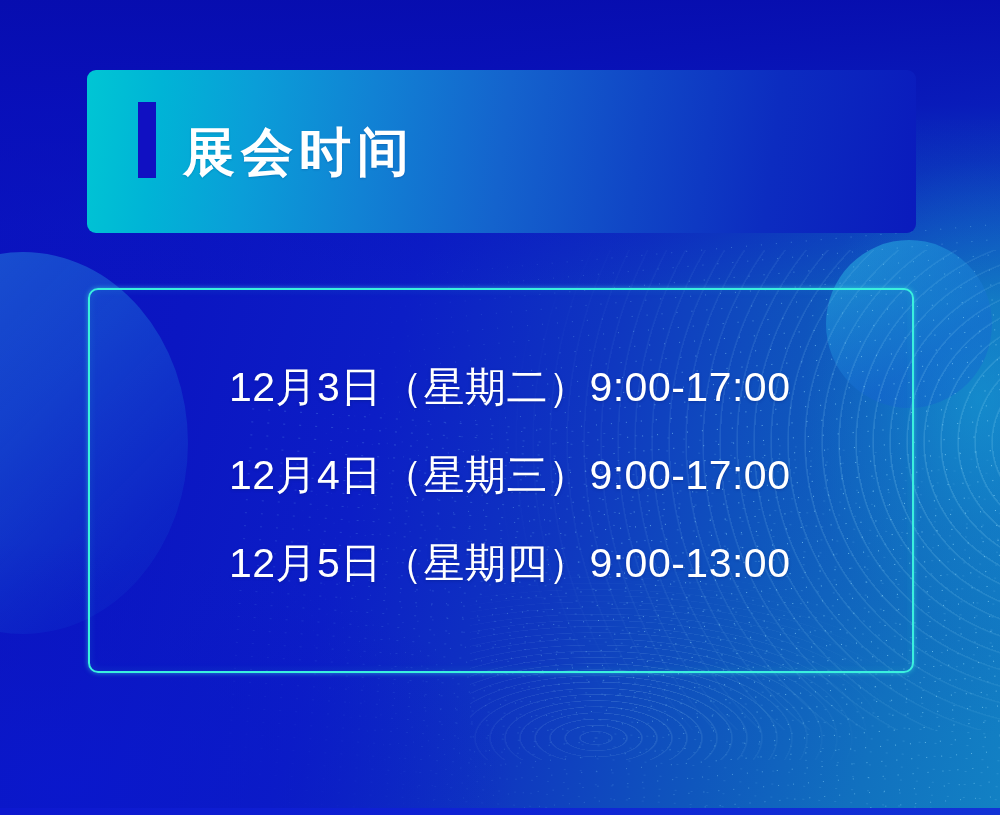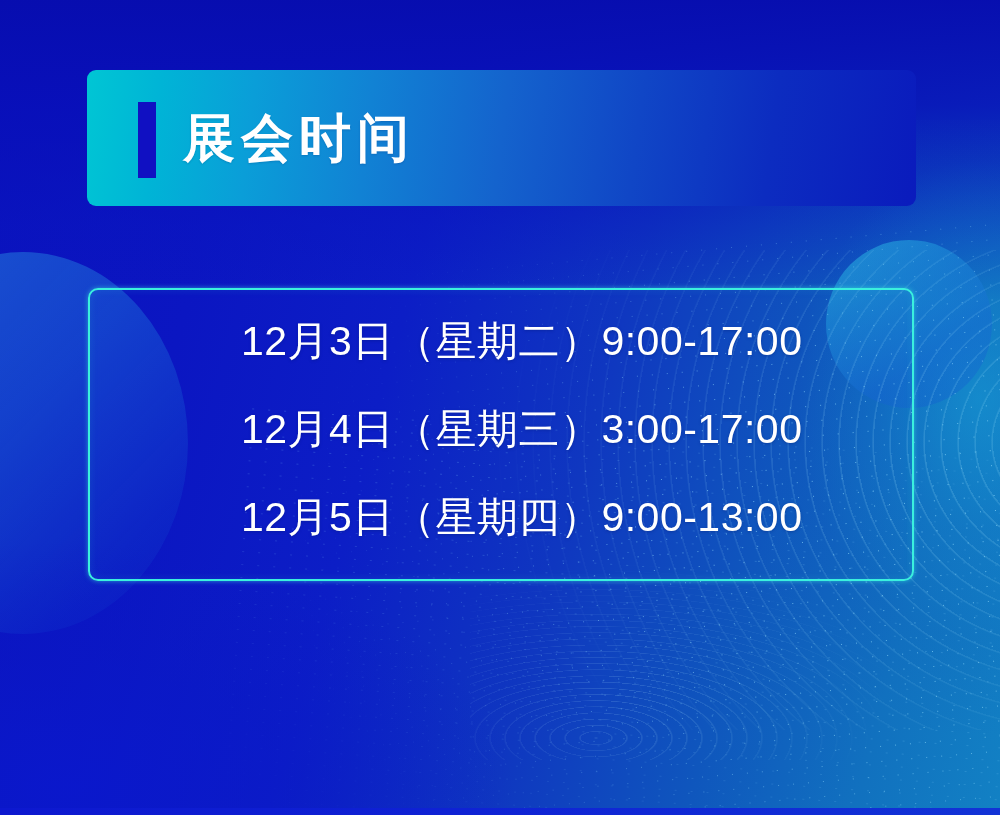--- a/index.html
+++ b/index.html
@@ -139,21 +139,21 @@
         rgba(185,240,255,0) 2.4px,
         rgba(185,240,255,0) 15px);
     -webkit-mask-image:radial-gradient(ellipse 70% 70% at 40% 70%, #000 0%, rgba(0,0,0,0) 88%);
     mask-image:radial-gradient(ellipse 70% 70% at 40% 70%, #000 0%, rgba(0,0,0,0) 88%);
   }
 
   
   .header-banner {
     position:absolute;
     left:87px; top:70px;
-    width:829px; height:136px;
+    width:829px; height:163px;
     border-radius:9px;
     background:linear-gradient(97deg,
       #00c6d4 0%,
       #00b4d6 9%,
       #0a9ed8 20%,
       #1182d4 34%,
       #1463cd 50%,
       #1046c6 66%,
       #0c2cc0 82%,
       #0a1bbd 100%);
@@ -177,30 +177,29 @@
     letter-spacing:6px;
     line-height:1;
     white-space:nowrap;
     text-shadow:0 1px 2px rgba(0,20,90,0.18);
   }
 
   
   .content-frame {
     position:absolute;
     left:88px; top:288px;
-    width:826px; height:293px;
+    width:826px; height:385px;
     border:2px solid #3af0de;
     border-radius:10px;
     box-shadow:
       0 0 5px rgba(60,240,225,0.55),
       inset 0 0 8px rgba(60,240,225,0.12);
     display:flex;
     flex-direction:column;
     justify-content:center;
-    padding-left:12px;
   }
   .schedule-list {
     list-style:none;
     padding-left:139px;
     margin-top:-2px;
   }
   .schedule-item {
     color:#ffffff;
     font-size:41px;
     font-weight:500;
@@ -232,19 +231,19 @@
   <div class="bg-bottomleft"></div>
 
   <div class="header-banner">
     <span class="header-accent-bar"></span>
     <h1 class="header-title">展会时间</h1>
   </div>
 
   <div class="content-frame">
     <ul class="schedule-list">
       <li class="schedule-item">12月3日（星期二）9:00-17:00</li>
-      <li class="schedule-item">12月4日（星期三）3:00-17:00</li>
+      <li class="schedule-item">12月4日（星期三）9:00-17:00</li>
       <li class="schedule-item">12月5日（星期四）9:00-13:00</li>
     </ul>
   </div>
 
   <div class="bg-bottomstrip"></div>
 </div>
 
 </body></html>

